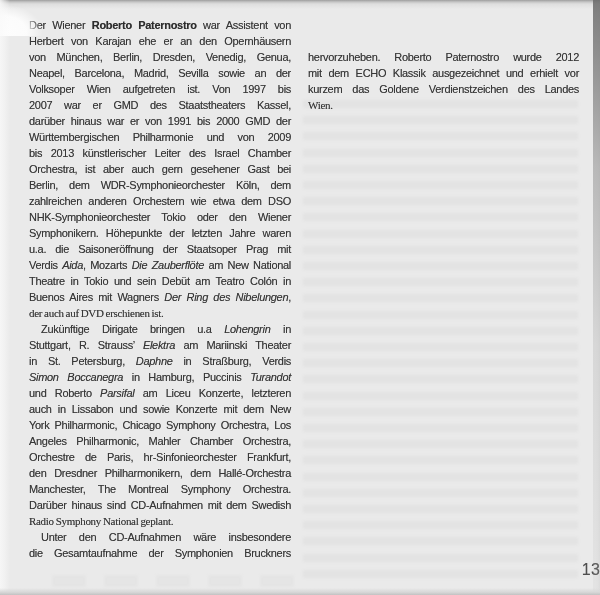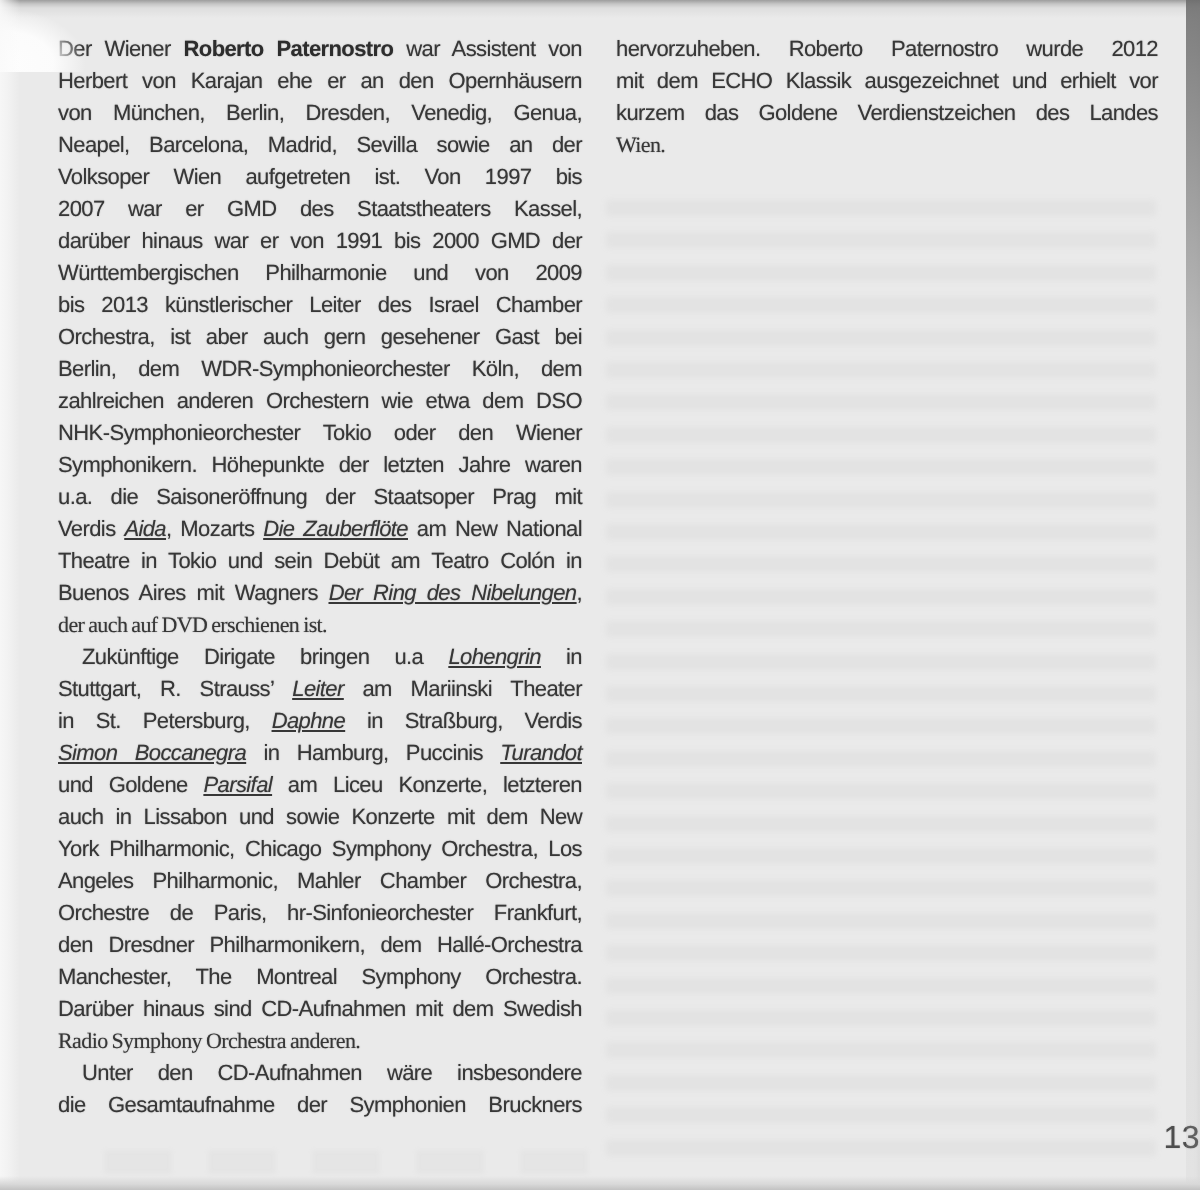--- a/index.html
+++ b/index.html
@@ -3,33 +3,33 @@
 <meta charset="utf-8">
 <style>
   html,body{margin:0;padding:0;background:#dcdcdc;}
   .page{
     position:relative;width:600px;height:595px;background:#eaeaea;overflow:hidden;
     font-family:"Liberation Sans","DejaVu Sans",sans-serif;
     box-shadow:inset 0 -2px 5px -2px rgba(120,120,120,.35);
   }
   .col{position:absolute;top:17px;}
   .col-left{left:29px;width:262px;}
-  .col-right{left:308px;width:271px;}
+  .col-right{left:308px;width:271px;margin-top:32px;}
   .paragraph{margin:0;}
   .line{
     font-size:11px;line-height:16px;height:16px;color:#373737;
     text-align:justify;text-align-last:justify;text-justify:inter-word;
     letter-spacing:-0.3px;word-spacing:-0.5px;
     text-shadow:0 0 .6px rgba(55,55,55,.55);
     overflow:visible;
   }
   .line.last{text-align-last:left;font-family:Liberation Serif, serif;}
   .line.indent{text-indent:12px;}
   .seg-bold{font-weight:700;color:#2d2d2d;}
-  .seg-italic{font-style:italic;text-decoration:underline;}
+  .seg-italic{font-style:italic;}
   .page-number{
     position:absolute;top:562px;left:0;width:600px;height:16px;
     text-align:right;font-size:16px;line-height:16px;color:#4e4e4e;
     letter-spacing:.2px;text-shadow:0 0 .6px rgba(80,80,80,.5);
   }
   
   .edge-top{position:absolute;top:0;left:0;width:600px;height:9px;
     background:linear-gradient(180deg,#9d9d9d 0,#c6c6c6 2px,#dedede 4px,rgba(234,234,234,0) 100%);}
   .corner-highlight{position:absolute;top:0;left:0;width:48px;height:36px;
     background:radial-gradient(ellipse 54px 38px at 4px 32px,#fdfdfd 0%,rgba(253,253,253,.92) 42%,rgba(253,253,253,0) 72%);}
@@ -70,32 +70,32 @@
         <div class="line"><span>NHK-Symphonieorchester Tokio oder den Wiener</span></div>
         <div class="line"><span>Symphonikern. Höhepunkte der letzten Jahre waren</span></div>
         <div class="line"><span>u.a. die Saisoneröffnung der Staatsoper Prag mit</span></div>
         <div class="line"><span>Verdis </span><span class="seg-italic">Aida</span><span>, Mozarts </span><span class="seg-italic">Die Zauberflöte</span><span> am New National</span></div>
         <div class="line"><span>Theatre in Tokio und sein Debüt am Teatro Colón in</span></div>
         <div class="line"><span>Buenos Aires mit Wagners </span><span class="seg-italic">Der Ring des Nibelungen</span><span>,</span></div>
         <div class="line last"><span>der auch auf DVD erschienen ist.</span></div>
       </div>
       <div class="paragraph">
         <div class="line indent"><span>Zukünftige Dirigate bringen u.a </span><span class="seg-italic">Lohengrin</span><span> in</span></div>
-        <div class="line"><span>Stuttgart, R. Strauss’ </span><span class="seg-italic">Leiter</span><span> am Mariinski Theater</span></div>
+        <div class="line"><span>Stuttgart, R. Strauss’ </span><span class="seg-italic">Elektra</span><span> am Mariinski Theater</span></div>
         <div class="line"><span>in St. Petersburg, </span><span class="seg-italic">Daphne</span><span> in Straßburg, Verdis</span></div>
         <div class="line"><span class="seg-italic">Simon Boccanegra</span><span> in Hamburg, Puccinis </span><span class="seg-italic">Turandot</span></div>
-        <div class="line"><span>und Goldene </span><span class="seg-italic">Parsifal</span><span> am Liceu Konzerte, letzteren</span></div>
+        <div class="line"><span>und Roberto </span><span class="seg-italic">Parsifal</span><span> am Liceu Konzerte, letzteren</span></div>
         <div class="line"><span>auch in Lissabon und sowie Konzerte mit dem New</span></div>
         <div class="line"><span>York Philharmonic, Chicago Symphony Orchestra, Los</span></div>
         <div class="line"><span>Angeles Philharmonic, Mahler Chamber Orchestra,</span></div>
         <div class="line"><span>Orchestre de Paris, hr-Sinfonieorchester Frankfurt,</span></div>
         <div class="line"><span>den Dresdner Philharmonikern, dem Hallé-Orchestra</span></div>
         <div class="line"><span>Manchester, The Montreal Symphony Orchestra.</span></div>
         <div class="line"><span>Darüber hinaus sind CD-Aufnahmen mit dem Swedish</span></div>
-        <div class="line last"><span>Radio Symphony Orchestra anderen.</span></div>
+        <div class="line last"><span>Radio Symphony National geplant.</span></div>
       </div>
       <div class="paragraph">
         <div class="line indent"><span>Unter den CD-Aufnahmen wäre insbesondere</span></div>
         <div class="line"><span>die Gesamtaufnahme der Symphonien Bruckners</span></div>
       </div>
     </div>
   <div class="col col-right">
       <div class="paragraph">
         <div class="line"><span>hervorzuheben. Roberto Paternostro wurde 2012</span></div>
         <div class="line"><span>mit dem ECHO Klassik ausgezeichnet und erhielt vor</span></div>

